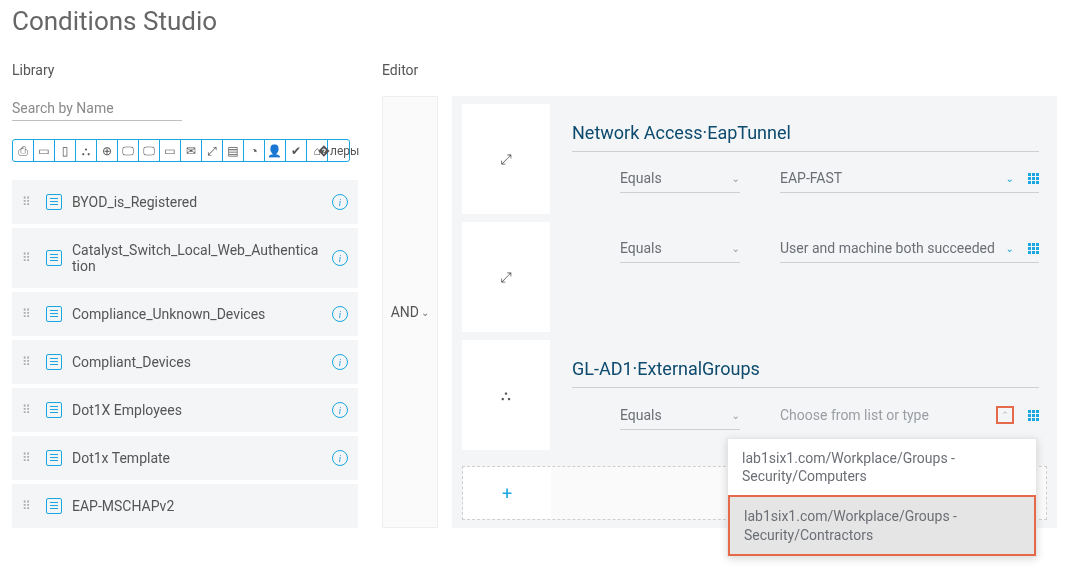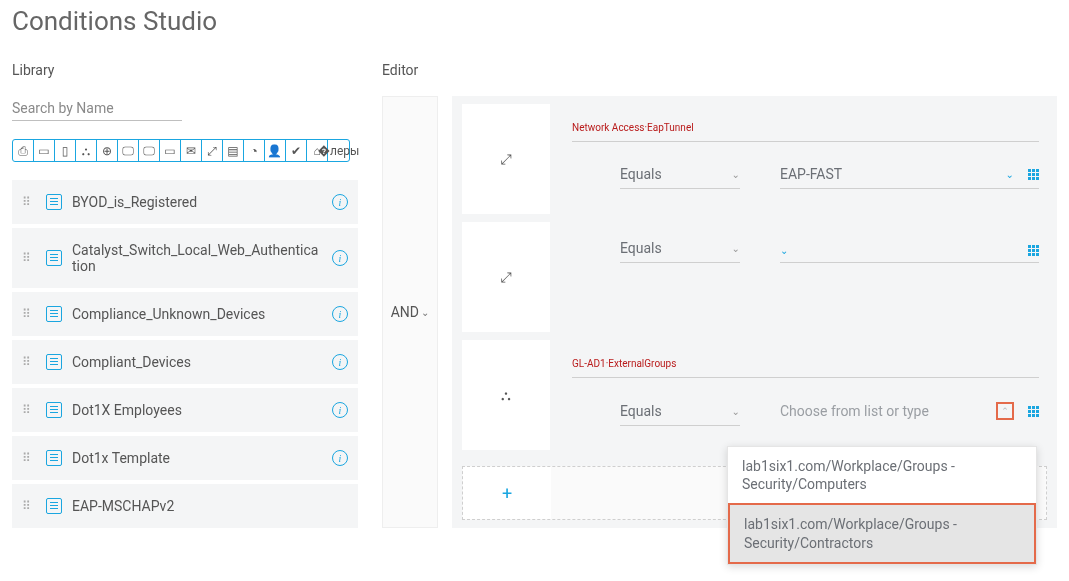--- a/index.html
+++ b/index.html
@@ -25,34 +25,34 @@
 
   .editor-body { display: flex; gap: 14px; align-items: stretch; }
   .and-col { width: 56px; background: #fafafa; border: 1px solid #eee; display: flex; align-items: center; justify-content: center; }
   .and-label { font-size: 14px; color: #555; display: flex; align-items: center; gap: 2px; justify-content: center; }
   .chev { font-size: 10px; color: #777; }
   .rules-col { flex: 1; background: #f4f5f6; display: flex; flex-direction: column; gap: 8px; padding: 8px 10px 8px 10px; }
   .rule { display: flex; gap: 14px; background: #f4f5f6; }
   .rule-icon-box { width: 88px; background: #fff; display: flex; align-items: center; justify-content: center; min-height: 110px; }
   .rule-icon-box .ri { font-size: 14px; color: #555; }
   .rule-body { flex: 1; padding: 14px 8px 10px 8px; }
-  .attr-line { border-bottom: 1px solid #cfcfcf; padding: 4px 0 8px 0; font-size: 10px; color: #b91c1c; margin-bottom: 20px; }
+  .attr-line { border-bottom: 1px solid #cfcfcf; padding: 4px 0 8px 0; font-size: 18px; color: #0c4a6e; margin-bottom: 14px; }
   .op-row { display: flex; align-items: flex-end; gap: 40px; margin-left: 48px; }
   .op-field, .val-field { border-bottom: 1px solid #cfcfcf; padding: 4px 0 6px 0; font-size: 14px; color: #6b6f75; display: flex; align-items: center; justify-content: space-between; }
   .op-field { width: 120px; }
   .val-field { flex: 1; gap: 8px; }
   .chev-d { font-size: 10px; color: #999; }
   .chev-d.blue { color: #1aa6e0; }
   .grid-icon { display: inline-grid; grid-template-columns: repeat(3,3px); grid-template-rows: repeat(3,3px); gap: 1px; margin-left: 6px; }
   .grid-icon i { background: #1aa6e0; }
   .choose { color: #9a9ea3; }
   .up-box { width: 18px; height: 18px; border: 2px solid #e46a4a; display: flex; align-items: center; justify-content: center; margin-left: 4px; }
   .up-box .chev-u { font-size: 9px; color: #b5b8bc; }
   .dropdown { position: relative; margin: 4px 0 0 0; }
-  .dd-panel { position: absolute; right: 2px; top: 16px; width: 310px; background: #fff; box-shadow: 0 2px 8px rgba(0,0,0,0.15); border: 1px solid #e5e5e5; z-index: 5; }
+  .dd-panel { position: absolute; right: 2px; top: 4px; width: 310px; background: #fff; box-shadow: 0 2px 8px rgba(0,0,0,0.15); border: 1px solid #e5e5e5; z-index: 5; }
   .dd-opt { padding: 10px 14px; font-size: 14px; color: #6b6f75; line-height: 1.3; cursor: pointer; }
   .dd-opt.sel { background: #e5e5e5; border: 2px solid #e46a4a; }
   .add-row { margin-top: 8px; border: 1px dashed #cfcfcf; background: #fafafa; display: flex; padding: 0; }
   .add-icon-box { width: 88px; background:#fff; display:flex; align-items:center; justify-content:center; height: 52px; }
   .plus { color: #1aa6e0; font-size: 18px; }
 </style>
 </head>
 <body>
 
 <div class="page-title">Conditions Studio</div>
@@ -172,20 +172,21 @@
           <div class="rule-icon-box">
             <span class="ri">⤢</span>
           </div>
           <div class="rule-body">
             <div class="op-row">
               <div class="op-field">
                 <span>Equals</span>
                 <span class="chev-d">⌄</span>
               </div>
               <div class="val-field">
+                <span style="flex:1">User and machine both succeeded</span>
                 <span class="chev-d blue">⌄</span>
                 <span class="grid-icon">
                     <i></i>
                     <i></i>
                     <i></i>
                     <i></i>
                     <i></i>
                     <i></i>
                     <i></i>
                     <i></i>

